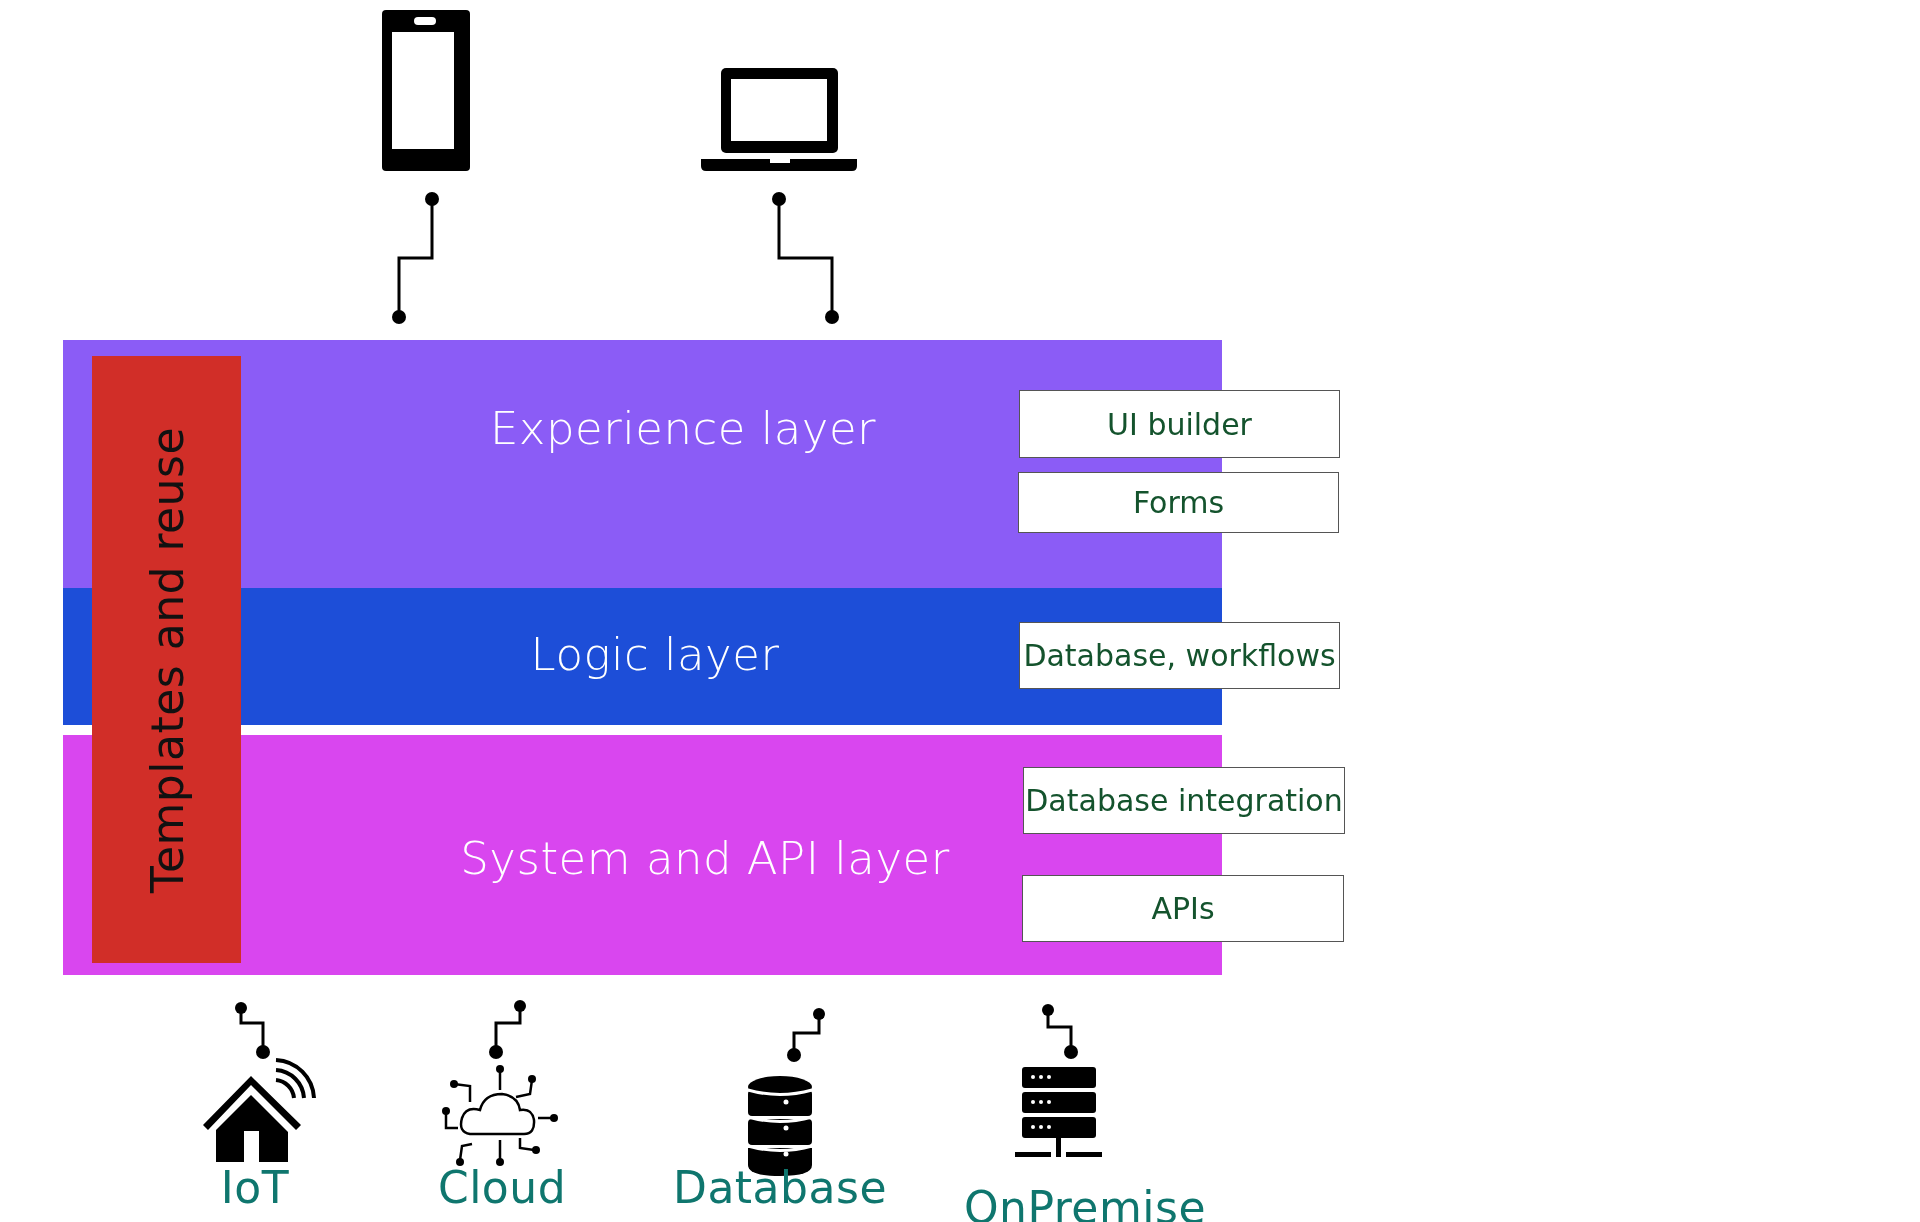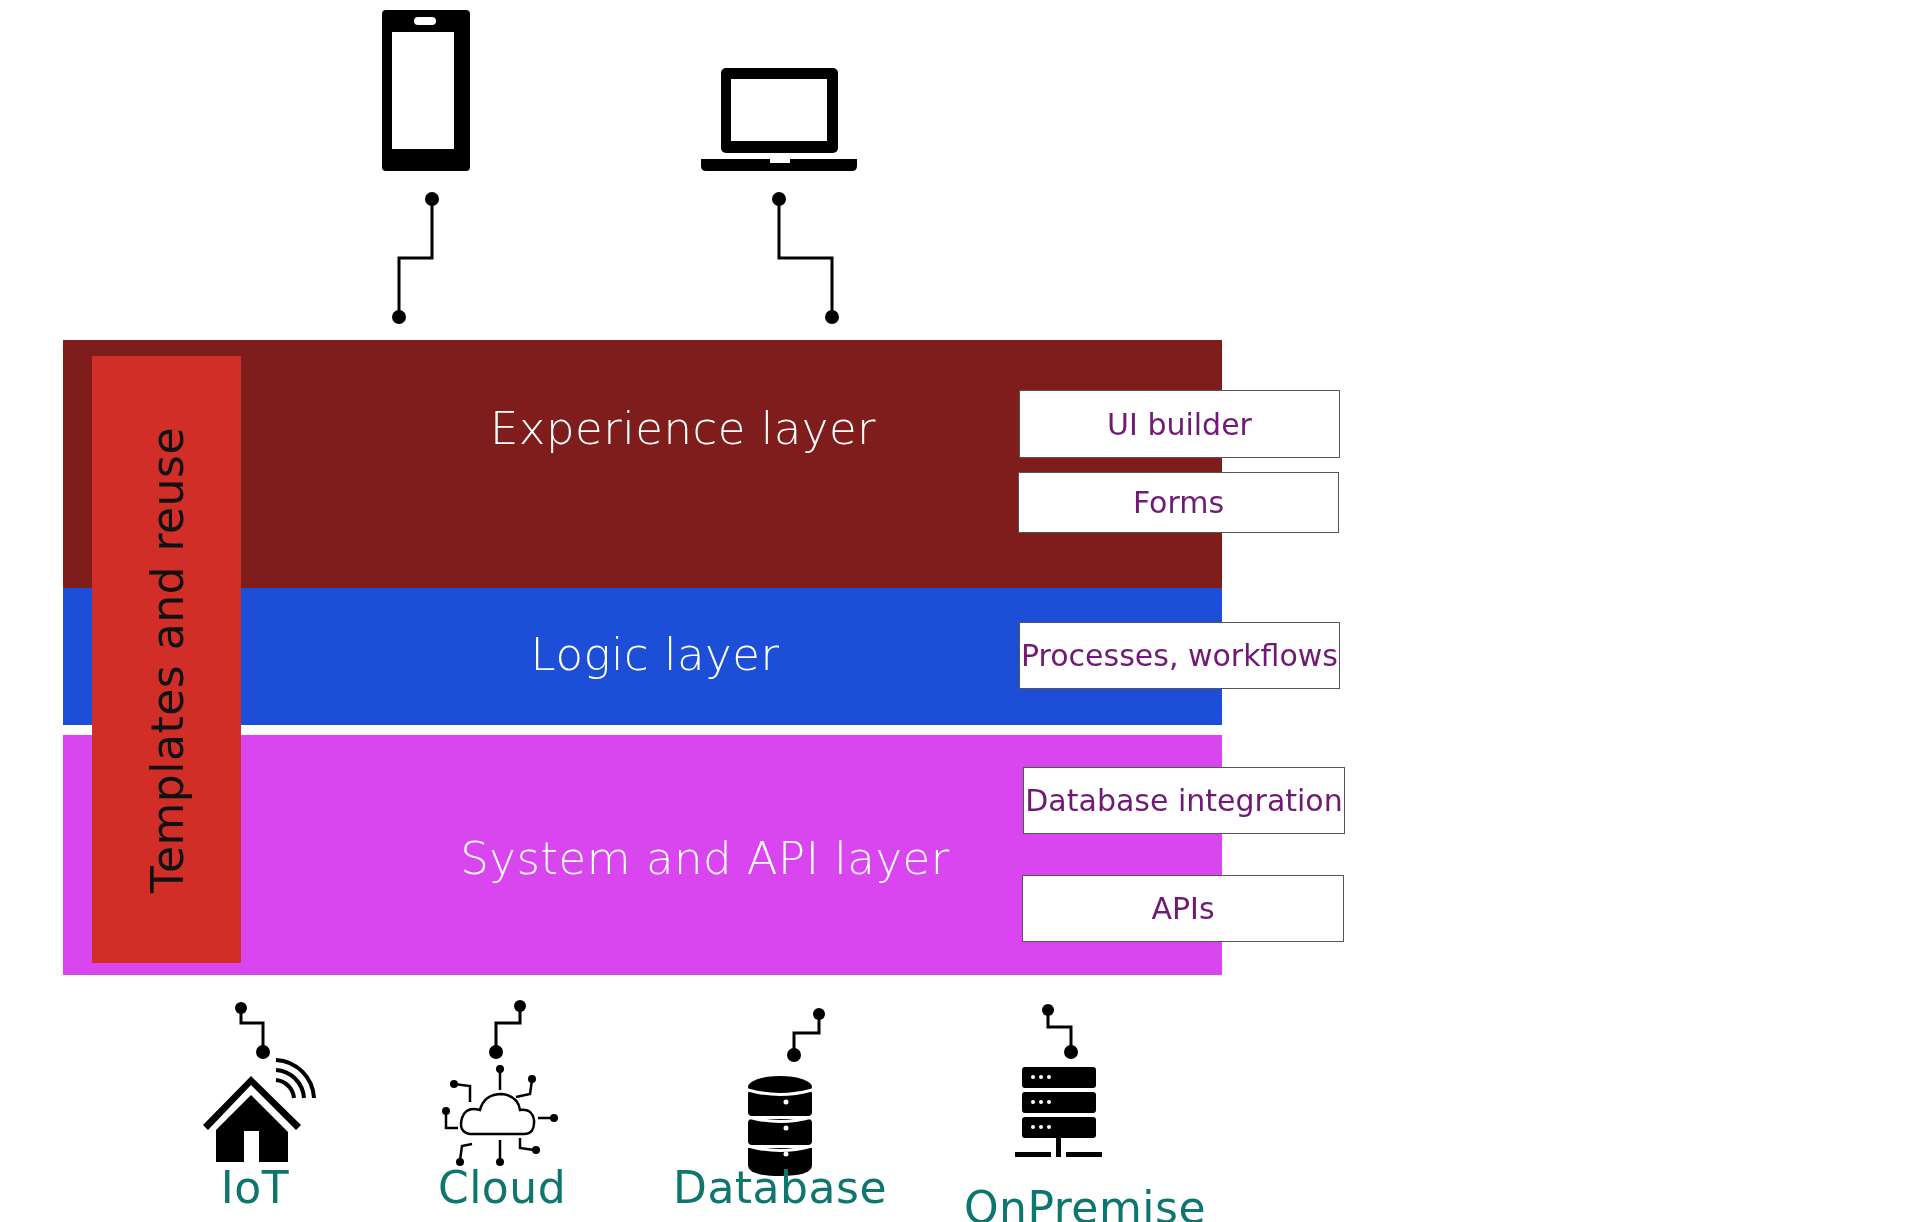--- a/index.html
+++ b/index.html
@@ -1,30 +1,30 @@
 <!DOCTYPE html>
 <html><head>
 <meta charset="utf-8">
 <style>
   html, body { margin: 0; padding: 0; background: #ffffff; }
   body { width: 1920px; height: 1222px; position: relative; overflow: hidden;
          font-family: "DejaVu Sans", "Liberation Sans", sans-serif; }
   .layer { position: absolute; left: 63px; width: 1159px; }
-  .layer.exp { top: 340px; height: 296px; background: #7f1d1d; }
+  .layer.exp { top: 340px; height: 296px; background: #8b5cf6; }
   .layer.logic { top: 588px; height: 137px; background: #1d4ed8; }
   .layer.sys { top: 735px; height: 240px; background: #d946ef; }
   .layer-title { position: absolute; color: #ffffff; font-size: 45px; font-weight: 300;
                  white-space: nowrap; transform: translateX(-50%); letter-spacing: 0.5px; }
   .red-bar { position: absolute; left: 92px; top: 356px; width: 149px; height: 607px;
              background: #d12e28; }
   .red-label { position: absolute; left: 50%; top: 50%; transform: translate(-50%, -50%) rotate(-90deg);
                white-space: nowrap; font-size: 44px; color: #111111; letter-spacing: 0.5px; }
   .feature-box { position: absolute; background: #ffffff; border: 1.5px solid #555;
                  display: flex; align-items: center; justify-content: center;
-                 font-size: 30px; color: #701a75; white-space: nowrap; box-sizing: border-box; }
+                 font-size: 30px; color: #14532d; white-space: nowrap; box-sizing: border-box; }
   .icon-label { position: absolute; font-size: 44px; color: #0f766e; white-space: nowrap;
                 transform: translateX(-50%); top: 1162px; letter-spacing: 0.5px; }
   svg.overlay { position: absolute; left: 0; top: 0; }
 </style>
 </head>
 <body>
 
 <svg class="overlay" width="1920" height="1222">
 
   <g>
@@ -144,20 +144,20 @@
 <div class="layer sys">
   <span class="layer-title" style="left:642px; top:97px;">System and API layer</span>
 </div>
 
 <div class="red-bar">
   <span class="red-label">Templates and reuse</span>
 </div>
 
 <div class="feature-box" style="left:1019px; top:390px; width:321px; height:68px;">UI builder</div>
 <div class="feature-box" style="left:1018px; top:472px; width:321px; height:61px;">Forms</div>
-<div class="feature-box" style="left:1019px; top:622px; width:321px; height:67px;">Processes, workflows</div>
+<div class="feature-box" style="left:1019px; top:622px; width:321px; height:67px;">Database, workflows</div>
 <div class="feature-box" style="left:1023px; top:767px; width:322px; height:67px;">Database integration</div>
 <div class="feature-box" style="left:1022px; top:875px; width:322px; height:67px;">APIs</div>
 
 <span class="icon-label" style="left:255px;">IoT</span>
 <span class="icon-label" style="left:502px;">Cloud</span>
 <span class="icon-label" style="left:780px;">Database</span>
 <span class="icon-label" style="left:1085px;margin-top:20px;">OnPremise</span>
 
 </body></html>

